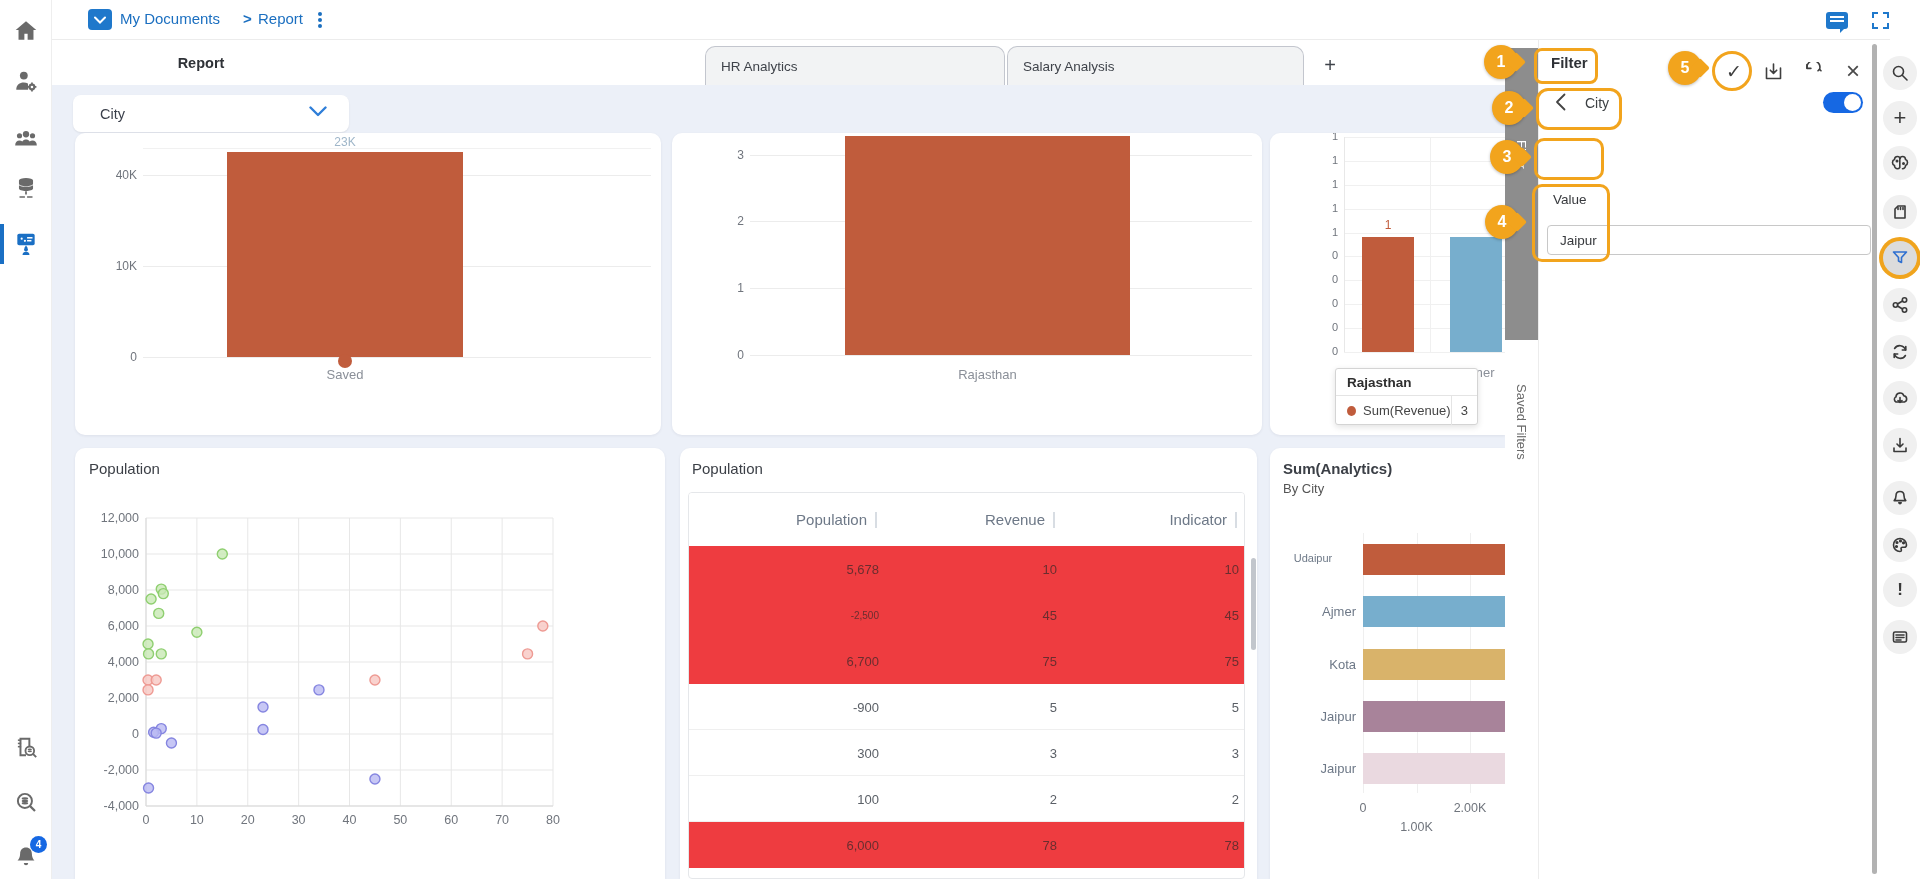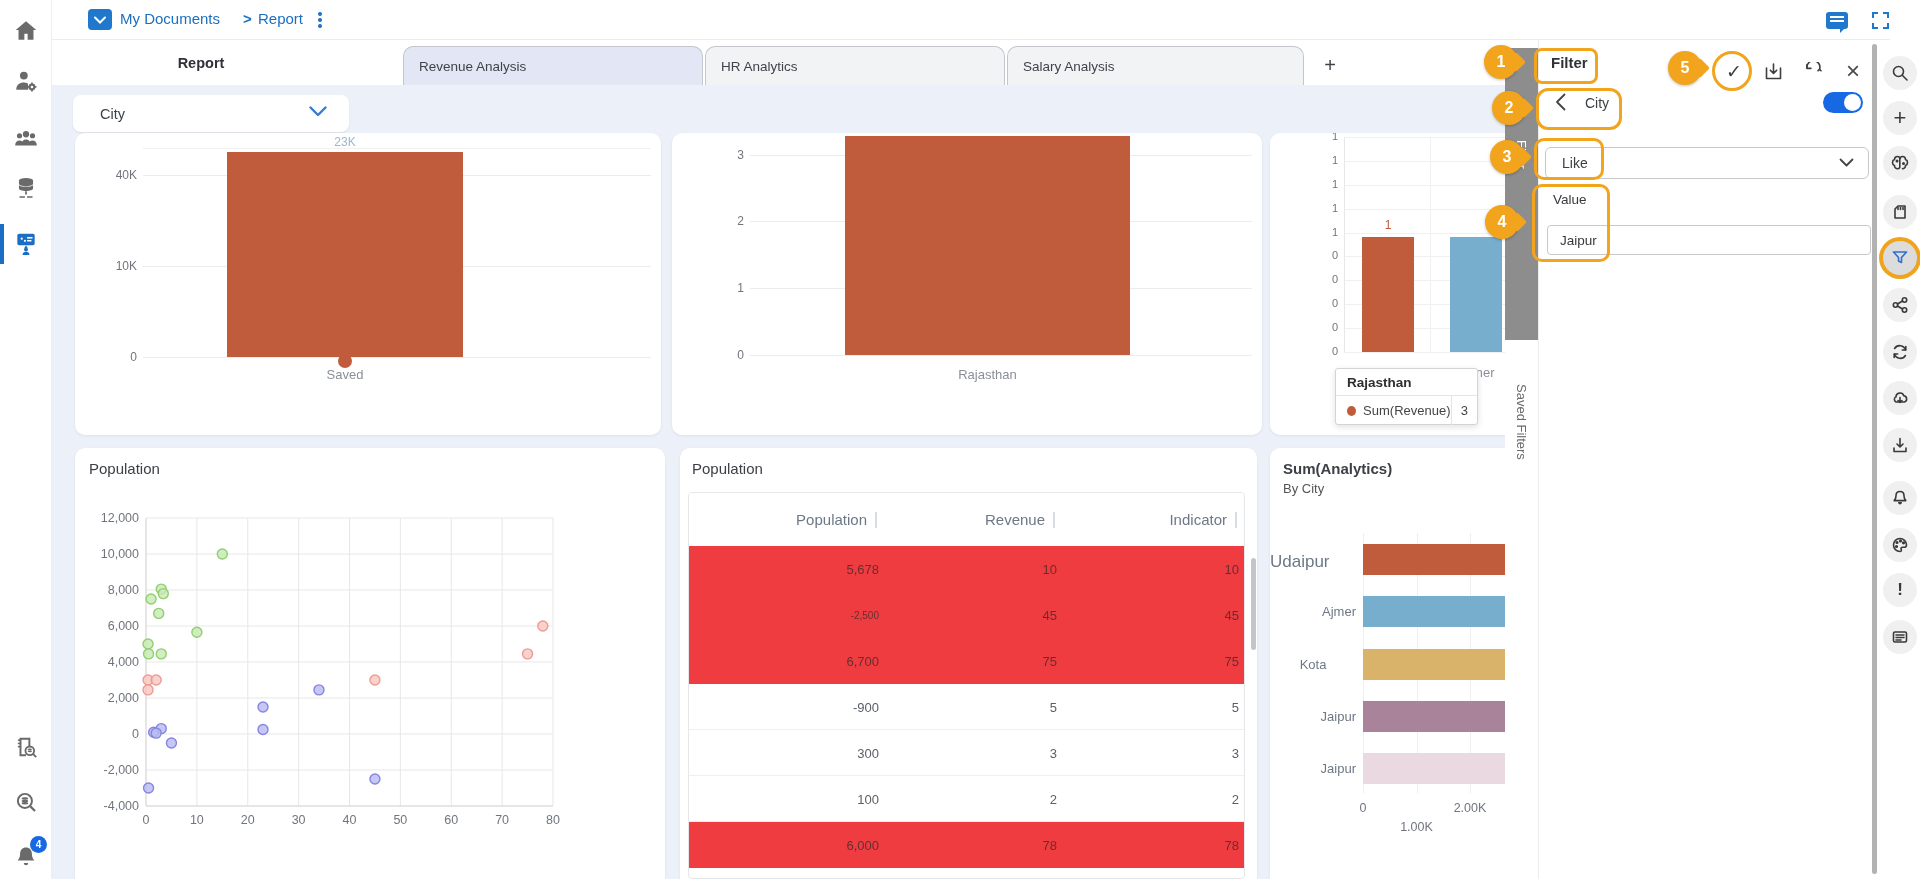--- a/index.html
+++ b/index.html
@@ -180,21 +180,20 @@
     <div id="tb-full">
         <i></i>
         <i></i>
         <i></i>
         <i></i>
       </div>
   </header>
 
   <div id="tabbar">
     <div id="doc-label">Report</div>
-    <div class="tab active" style="left:351px;width:300px">Revenue Analysis</div>
     <div class="tab" style="left:955px;width:297px">Salary Analysis</div>
     <div class="tab" style="left:653px;width:300px">HR Analytics</div>
     <div id="add-tab">+</div>
   </div>
 
   <main id="content">
     <div id="city-dd">
       <span>City</span>
       <svg width="18" height="11" viewBox="0 0 18 11">
           <path d="M1.5 1.5l7.5 7.5 7.5-7.5" stroke="#2f7ed8" stroke-width="2.4" fill="none" stroke-linecap="round" stroke-linejoin="round"></path>
@@ -381,25 +380,25 @@
 
     <div class="card" style="left:1218px;top:363px;width:235px;height:431px;border-radius:10px 0 0 0;overflow:hidden" id="hbar-card">
       <div class="c-title" style="left:13px;font-weight:600">Sum(Analytics)</div>
       <div class="c-title" style="left:13px;top:33px;font-size:13px;font-weight:400;color:#555">By City</div>
     <div style="position: absolute; top: 85px; height: 260px; left: 93px; width: 1px; background: rgb(239, 239, 239);"></div>
         <div style="position: absolute; left: 68px; top: 353px; width: 50px; text-align: center; font-size: 12.5px; color: rgb(112, 117, 125);">0</div>
         <div style="position: absolute; top: 85px; height: 260px; left: 146.5px; width: 1px; background: rgb(239, 239, 239);"></div>
         <div style="position: absolute; left: 121.5px; top: 372px; width: 50px; text-align: center; font-size: 12.5px; color: rgb(112, 117, 125);">1.00K</div>
         <div style="position: absolute; top: 85px; height: 260px; left: 200px; width: 1px; background: rgb(239, 239, 239);"></div>
         <div style="position: absolute; left: 175px; top: 353px; width: 50px; text-align: center; font-size: 12.5px; color: rgb(112, 117, 125);">2.00K</div>
-        <div style="position: absolute; left: 0px; width: 86px; top: 104px; font-size: 17px; color: rgb(109, 120, 135); text-align: left;">Udaipur</div>
+        <div style="position: absolute; left: 0px; width: 86px; top: 104px; font-size: 11px; color: rgb(109, 120, 135); text-align: center;">Udaipur</div>
         <div style="position: absolute; left: 93px; top: 96px; width: 141.775px; height: 31px; background: rgb(192, 92, 60);"></div>
         <div style="position: absolute; left: 0px; width: 86px; top: 156.3px; font-size: 13px; color: rgb(109, 120, 135); text-align: right;">Ajmer</div>
         <div style="position: absolute; left: 93px; top: 148.3px; width: 141.775px; height: 31px; background: rgb(119, 174, 205);"></div>
-        <div style="position: absolute; left: 0px; width: 86px; top: 208.6px; font-size: 13px; color: rgb(109, 120, 135); text-align: center;">Kota</div>
+        <div style="position: absolute; left: 0px; width: 86px; top: 208.6px; font-size: 13px; color: rgb(109, 120, 135); text-align: right;">Kota</div>
         <div style="position: absolute; left: 93px; top: 200.6px; width: 141.775px; height: 31px; background: rgb(217, 179, 106);"></div>
         <div style="position: absolute; left: 0px; width: 86px; top: 260.9px; font-size: 13px; color: rgb(109, 120, 135); text-align: right;">Jaipur</div>
         <div style="position: absolute; left: 93px; top: 252.9px; width: 141.775px; height: 31px; background: rgb(168, 131, 154);"></div>
         <div style="position: absolute; left: 0px; width: 86px; top: 313.2px; font-size: 13px; color: rgb(109, 120, 135); text-align: right;">Jaipur</div>
         <div style="position: absolute; left: 93px; top: 305.2px; width: 141.775px; height: 31px; background: rgb(234, 217, 224);"></div>
       </div>
   </main>
 
   <div id="vtabs">
     <div id="vt-filter">
@@ -431,26 +430,20 @@
     <div id="p-backrow-chev">
       <svg width="11" height="18" viewBox="0 0 11 18">
           <path d="M9.5 1.5L2 9l7.5 7.5" stroke="#444" stroke-width="1.8" fill="none" stroke-linecap="round" stroke-linejoin="round"></path>
         </svg>
     </div>
     <div id="p-field">City</div>
     <div id="p-toggle">
         <i></i>
       </div>
 
-    <div id="p-select">
-      <span>Like</span>
-      <svg width="15" height="10" viewBox="0 0 15 10">
-          <path d="M1.5 1.5l6 6 6-6" stroke="#444" stroke-width="1.8" fill="none" stroke-linecap="round" stroke-linejoin="round"></path>
-        </svg>
-    </div>
 
     <div id="p-vallabel">Value</div>
     <div id="p-input">Jaipur</div>
   </aside>
 
   <div id="panel-scrollline"></div>
   <div id="rtoolbar">
     <div class="tool" style="top:16px">
         <svg viewBox="0 0 18 18">
           <circle cx="7.5" cy="7.5" r="5"></circle>

